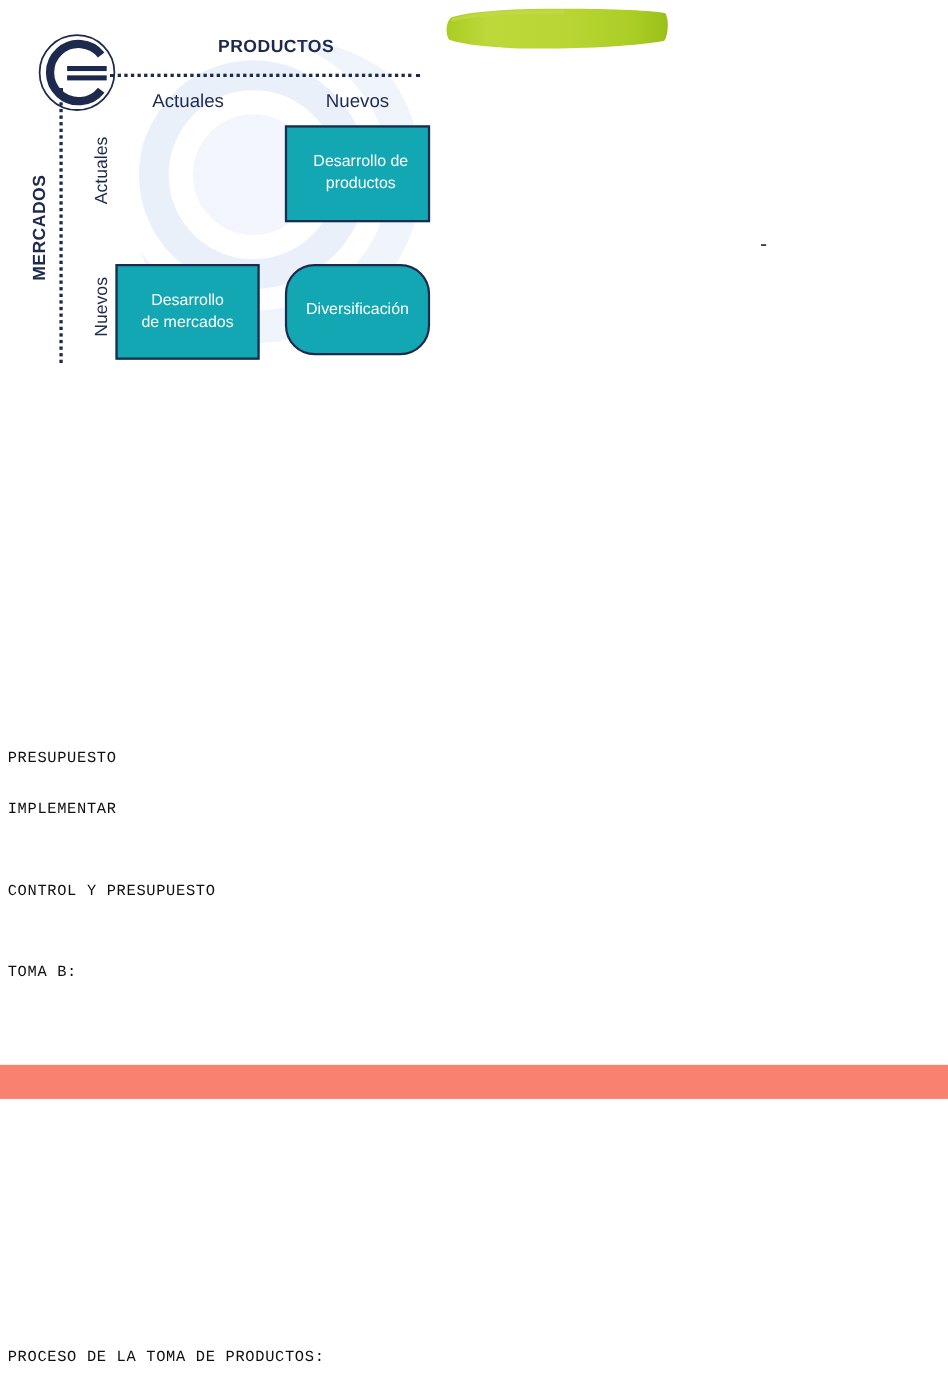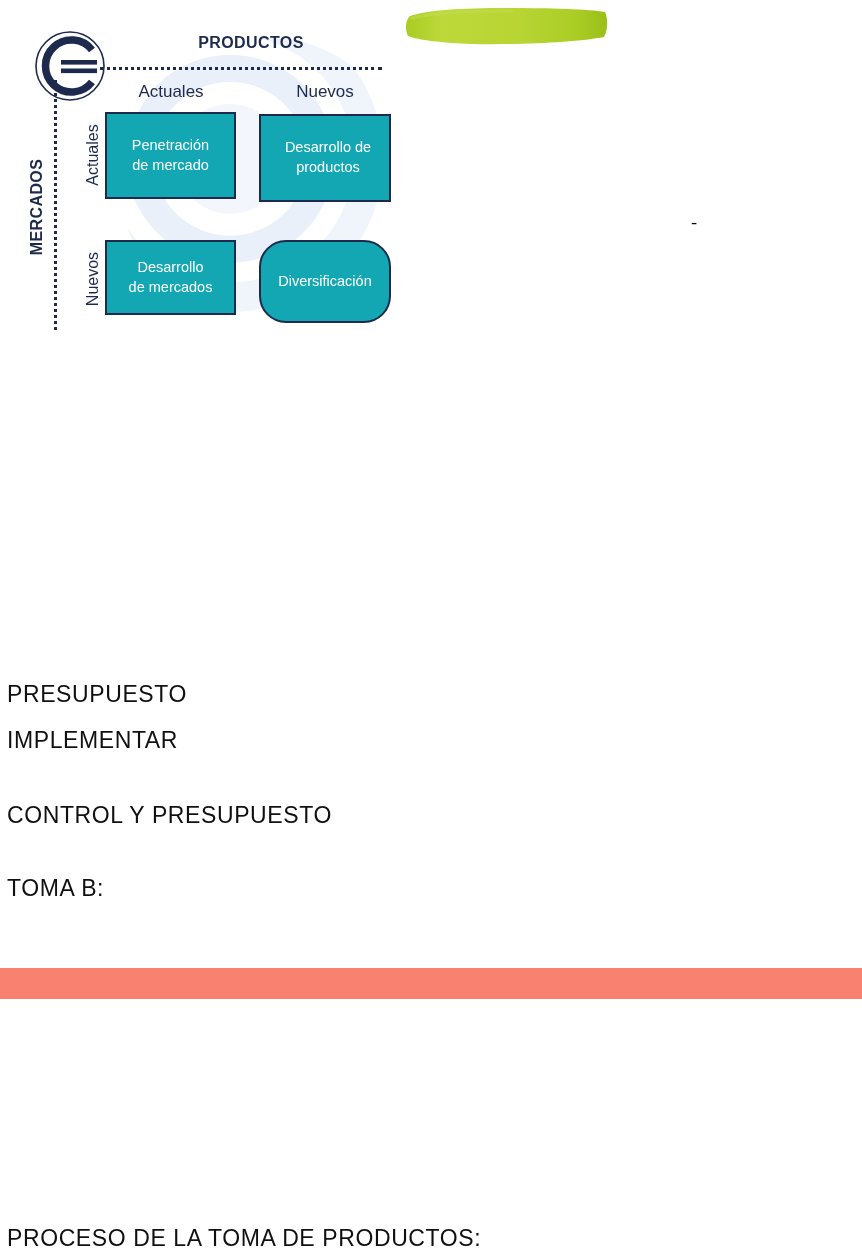--- a/index.html
+++ b/index.html
@@ -107,21 +107,21 @@
     font-size: 14.5px;
     line-height: 1.35;
     display: flex;
     align-items: center;
     justify-content: center;
     text-align: center;
     padding: 0 6px;
   }
   .quad.q1 { left: 105px; top: 100px; width: 131px; height: 87px; }
   .quad.q2 { left: 259px; top: 102px; width: 132px; height: 88px; padding-left: 12px; }
-  .quad.q3 { left: 105px; top: 228px; width: 131px; height: 75px; }
+  .quad.q3 { left: 105px; top: 228px; width: 131px; height: 87px; }
   .quad.q4 { left: 259px; top: 228px; width: 132px; height: 83px; border-radius: 27px; }
 
   .mercados-label {
     position: absolute;
     left: -18px;
     top: 186px;
     width: 110px;
     transform: rotate(-90deg);
     transform-origin: 50% 50%;
     text-align: center;
@@ -149,22 +149,22 @@
     font-family: "Liberation Mono", monospace;
     font-size: 17px;
     color: #000000;
     line-height: 1;
   }
 
   
   .tw {
     position: absolute;
     left: 7px;
-    font-family: Liberation Sans, sans-serif;
-    font-size: 23px;
+    font-family: Liberation Mono, monospace;
+    font-size: 14px;
     letter-spacing: 0.6px;
     color: #101010;
     white-space: pre;
     line-height: 1;
   }
   #line-presupuesto { top: 683px; }
   #line-implementar { top: 729px; }
   #line-control     { top: 804px; }
   #line-planb       { top: 877px; }
   #line-proceso     { top: 1227px; }
@@ -201,21 +201,20 @@
   <div class="dotted-v"></div>
 
   <div class="col-label c1">Actuales</div>
   <div class="col-label c2">Nuevos</div>
 
   <div class="row-label r1">Actuales</div>
   <div class="row-label r2">Nuevos</div>
 
   <div class="mercados-label">MERCADOS</div>
 
-  <div class="quad q1">Penetración<br>de mercado</div>
   <div class="quad q2">Desarrollo de<br>productos</div>
   <div class="quad q3">Desarrollo<br>de mercados</div>
   <div class="quad q4">Diversificación</div>
 </div>
 
 <div id="highlight-stroke">
   <svg viewBox="0 0 212 46" width="212" height="46" aria-hidden="true">
     <defs>
       <linearGradient id="hg" x1="0" y1="0" x2="1" y2="0">
         <stop offset="0%" stop-color="#A9CC22"></stop>

